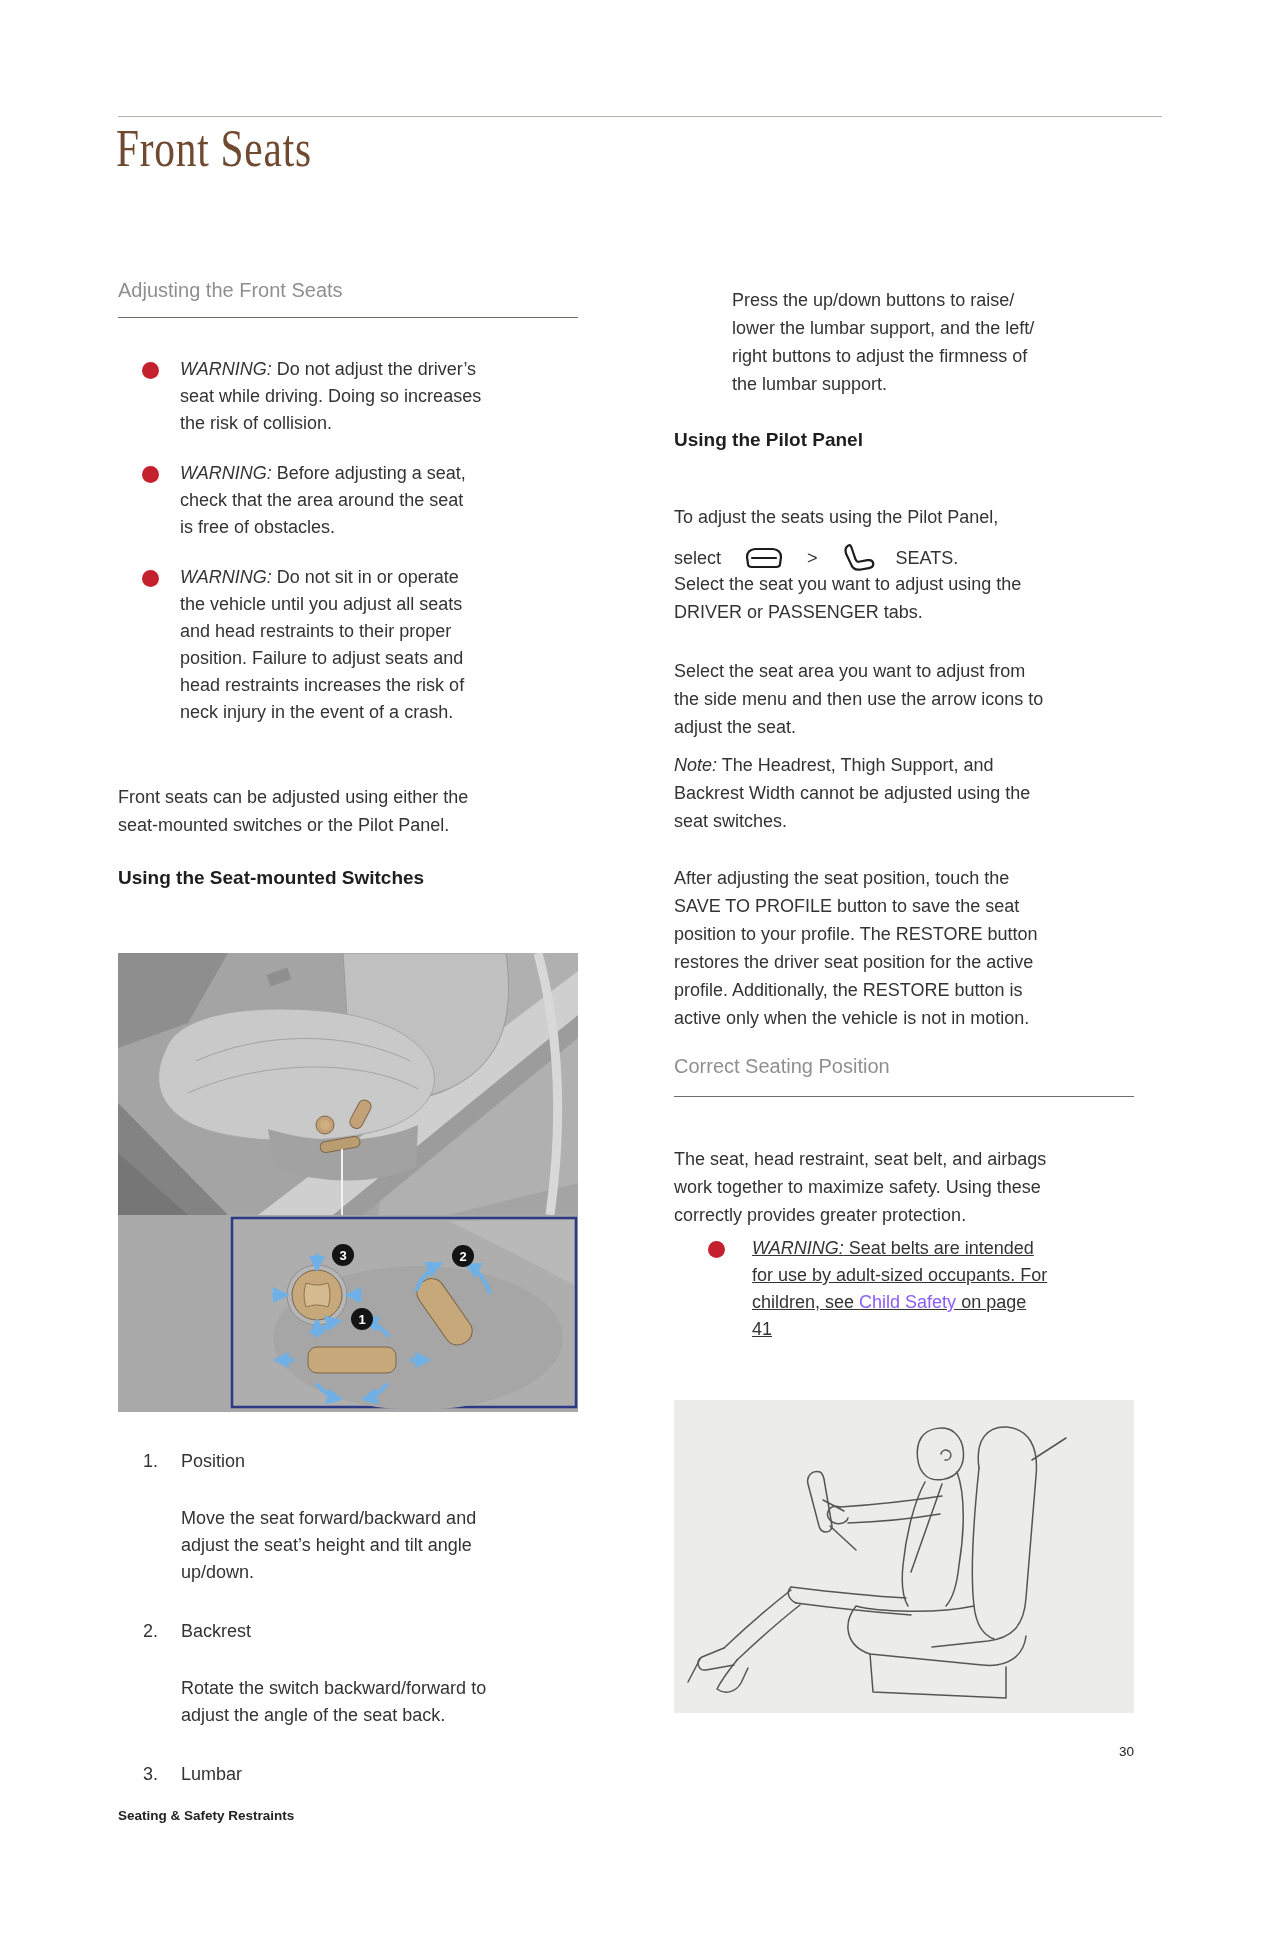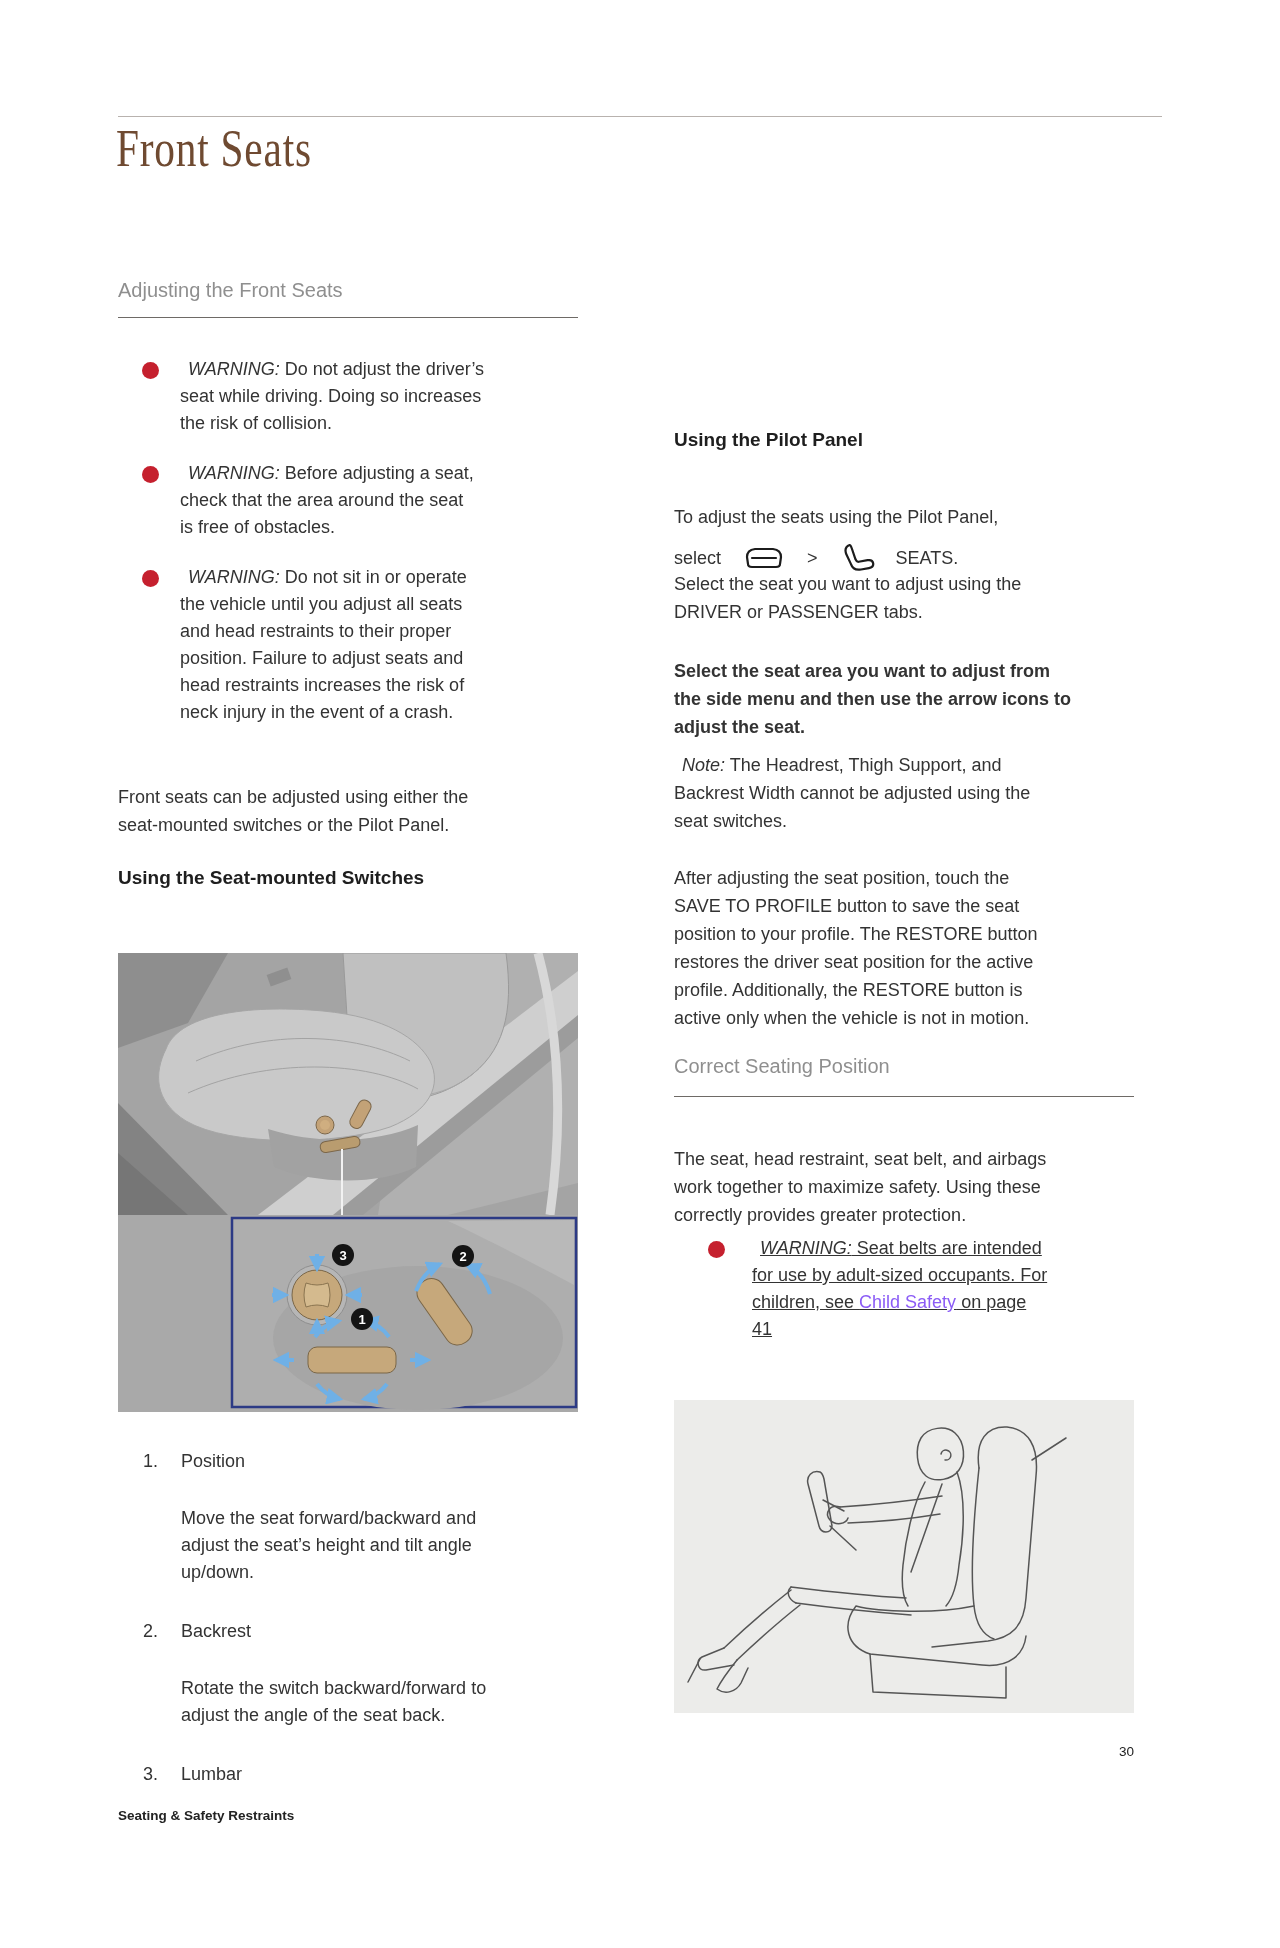--- a/index.html
+++ b/index.html
@@ -12,21 +12,21 @@
          letter-spacing:1px;white-space:nowrap;}
   .subhead{position:absolute;margin:0;font-size:20px;color:#8f8f8f;font-weight:400;}
   .h3{position:absolute;margin:0;font-size:19px;font-weight:bold;color:#1e1e1e;}
   .p{position:absolute;margin:0;font-size:18px;line-height:28px;color:#333;white-space:pre-line;}
   .warn-wrap{position:absolute;}
   .warn{display:flex;margin-bottom:23px;}
   .bullet{flex:none;width:17px;height:17px;border-radius:50%;background:#c5202e;margin:6px 0 0 24px;}
   .warn-body{margin:0 0 0 21px;font-size:18px;line-height:27px;color:#333;white-space:pre-line;width:360px;}
   .warn-r .bullet{margin-left:34px;}
   .warn-r .warn-body{margin-left:27px;}
-  i{font-style:italic;margin-left:8px;}
+  i{font-style:italic;}
   .link{color:#8b5cf6;text-decoration:none;cursor:pointer;}
   .list{position:absolute;font-size:18px;line-height:27px;color:#333;}
   .li-row{display:flex;}
   .li-num{margin-left:25px;width:38px;}
   .li-desc{margin:30px 0 0 63px;white-space:pre-line;}
   .mt32{margin-top:32px;}
   .iconline{display:flex;align-items:center;gap:21px;margin-top:7px;height:40px;}
   .iconline svg{display:block;}
   .footer{position:absolute;font-size:13.5px;color:#222;}
   .footer-b{font-weight:bold;}
@@ -165,20 +165,24 @@
       <span>Backrest</span>
     </div>
     <div class="li-desc">Rotate the switch backward/forward to
 adjust the angle of the seat back.</div>
     <div class="li-row mt32">
       <span class="li-num">3.</span>
       <span>Lumbar</span>
     </div>
   </div>
 
+  <p class="p" style="left:732px;top:286px;">Press the up/down buttons to raise/
+lower the lumbar support, and the left/
+right buttons to adjust the firmness of
+the lumbar support.</p>
 
   <h3 class="h3" style="left:674px;top:429px;">Using the Pilot Panel</h3>
 
   <div class="p" style="left:674px;top:475px;">
     <span>To adjust the seats using the Pilot Panel,</span>
     <span class="iconline">
       <span>select</span>
       <svg width="44" height="30" viewBox="0 0 44 30">
         <g stroke="#1c1c1c" stroke-width="2.2" fill="none" stroke-linecap="round" stroke-linejoin="round">
           <path d="M6,21 L5,14 Q5,7 13,6 L31,6 Q39,7 39,14 L38,21 Q38,24 34,24 L10,24 Q6,24 6,21 Z"></path>
@@ -191,21 +195,21 @@
           <path d="M13,5 Q7,6 8,13 L11,24 Q12,31 20,31 L28,31 Q33,31 33,27 Q33,23 28,23 L19,23 Q17,23 16.3,20 L14.6,9 Q14,5 13,5 Z"></path>
         </g>
       </svg>
       <span>SEATS.</span>
     </span>
   </div>
 
   <p class="p" style="left:674px;top:570px;">Select the seat you want to adjust using the
 DRIVER or PASSENGER tabs.</p>
 
-  <p class="p" style="left:674px;top:657px;font-weight:bold;">Select the seat area you want to adjust from
+  <p class="p" style="left:674px;top:657px;">Select the seat area you want to adjust from
 the side menu and then use the arrow icons to
 adjust the seat.</p>
 
   <p class="p" style="left:674px;top:751px;"><i>Note:</i><span> The Headrest, Thigh Support, and
 Backrest Width cannot be adjusted using the
 seat switches.</span></p>
 
   <p class="p" style="left:674px;top:864px;">After adjusting the seat position, touch the
 SAVE TO PROFILE button to save the seat
 position to your profile. The RESTORE button

